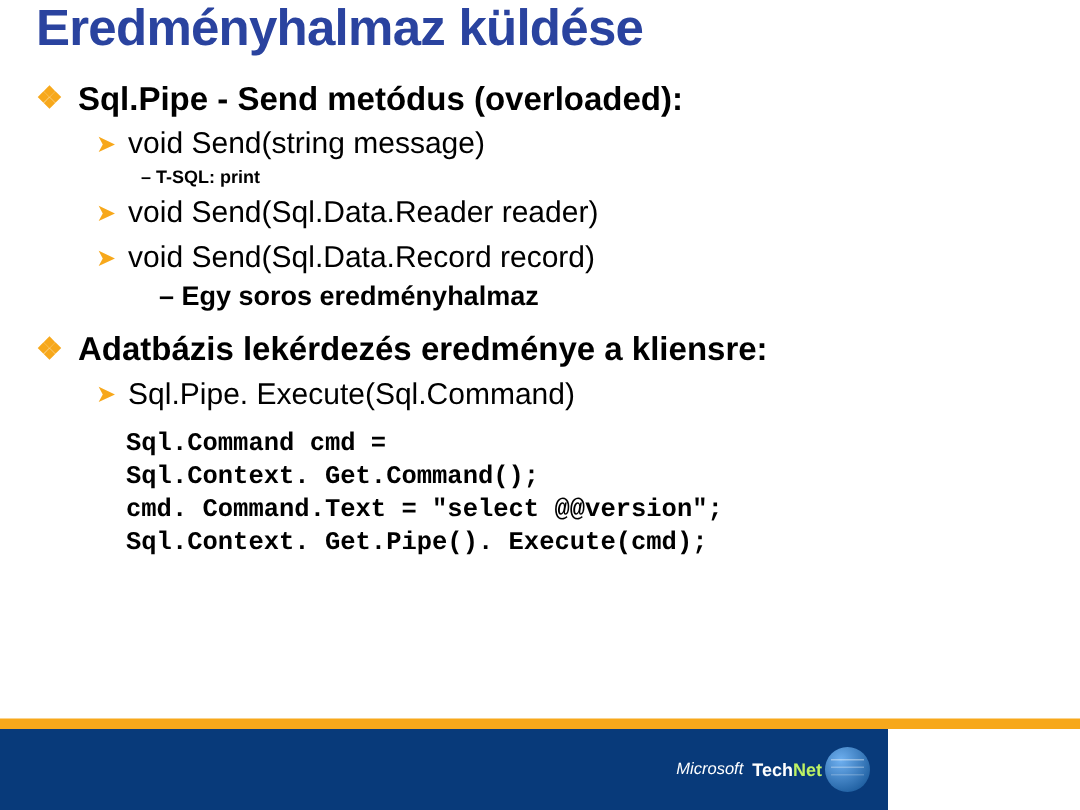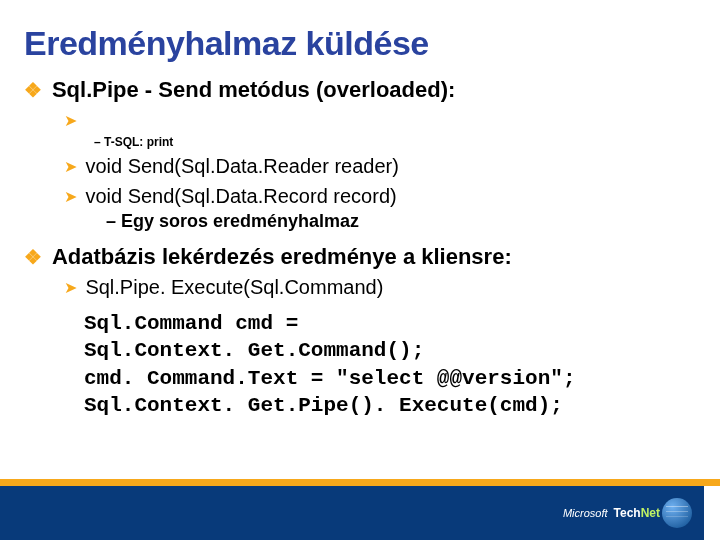--- a/index.html
+++ b/index.html
@@ -6,21 +6,21 @@
   html, body { width: 720px; height: 540px; overflow: hidden; }
   body {
     font-family: Arial, Helvetica, sans-serif;
     background: #fff;
     position: relative;
   }
   .slide {
     width: 720px;
     height: 540px;
     position: relative;
-    padding: 24px 24px 0 24px;
+    padding: 0 24px 0 24px;
   }
   .title {
     font-size: 34px;
     font-weight: bold;
     color: #2a439f;
     margin-bottom: 14px;
     letter-spacing: -0.5px;
   }
   .body-area {
     color: #000;
@@ -53,31 +53,31 @@
     font-weight: bold;
     margin: 2px 0 0 70px;
   }
   .lvl3b {
     font-size: 18px;
     font-weight: bold;
     margin: 2px 0 1px 82px;
   }
   .codeblock {
     font-family: "Courier New", monospace;
-    font-size: 21px;
+    font-size: 17px;
     font-weight: bold;
     margin: 10px 0 0 60px;
     line-height: 1.3;
     white-space: pre;
   }
   .footer {
     position: absolute;
     left: 0;
     bottom: 0;
-    width: 704px;
+    width: 592px;
     height: 54px;
     background: #083a7a;
     display: flex;
     justify-content: flex-end;
     align-items: center;
     padding-right: 12px;
   }
   .footer-stripe {
     position: absolute;
     left: 0;
@@ -133,20 +133,21 @@
 <div class="slide">
   <div class="title">Eredményhalmaz küldése</div>
 
   <div class="body-area">
     <div class="lvl1">
       <span class="bullet">❖</span>
       <span>Sql.Pipe - Send metódus (overloaded):</span>
     </div>
     <div class="lvl2">
       <span class="bullet">➤</span>
+      <span>void Send(string message)</span>
     </div>
     <div class="lvl3">– T-SQL: print</div>
     <div class="lvl2">
       <span class="bullet">➤</span>
       <span>void Send(Sql.Data.Reader reader)</span>
     </div>
     <div class="lvl2">
       <span class="bullet">➤</span>
       <span>void Send(Sql.Data.Record record)</span>
     </div>

